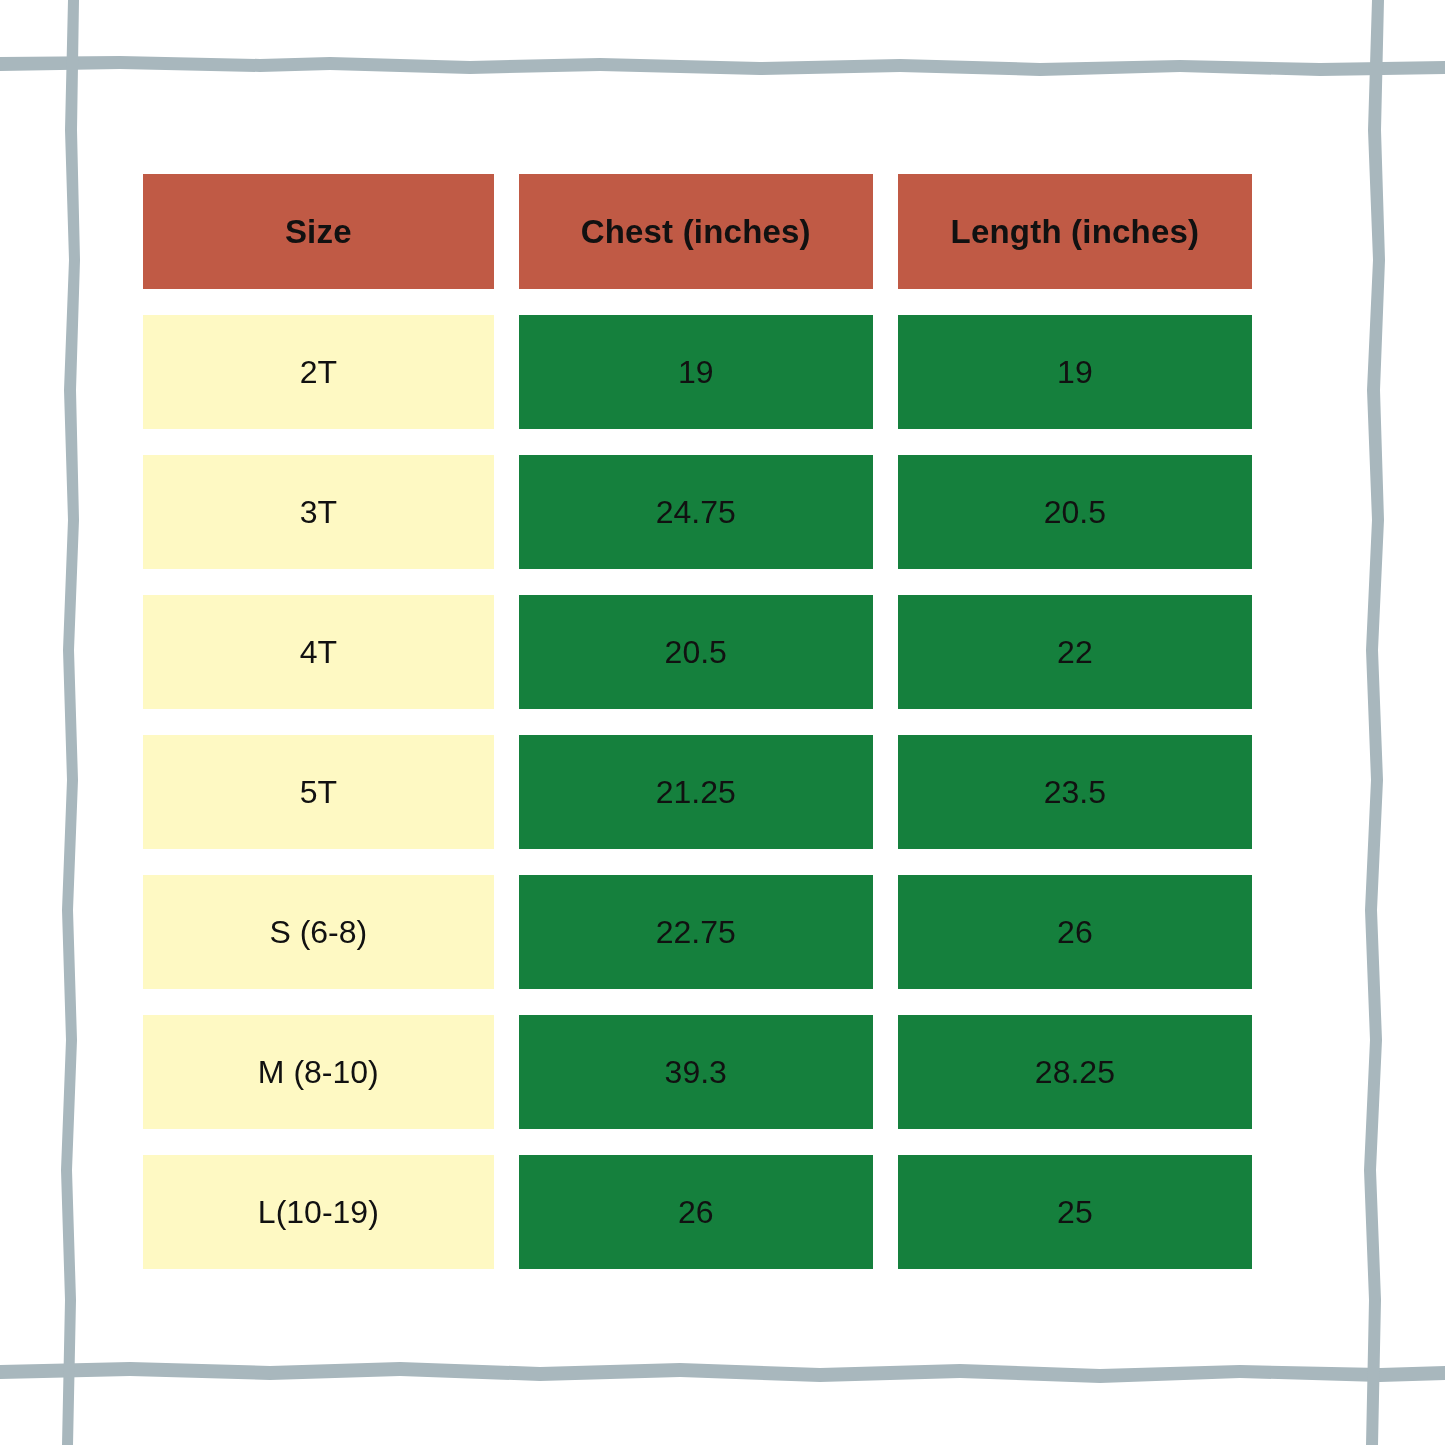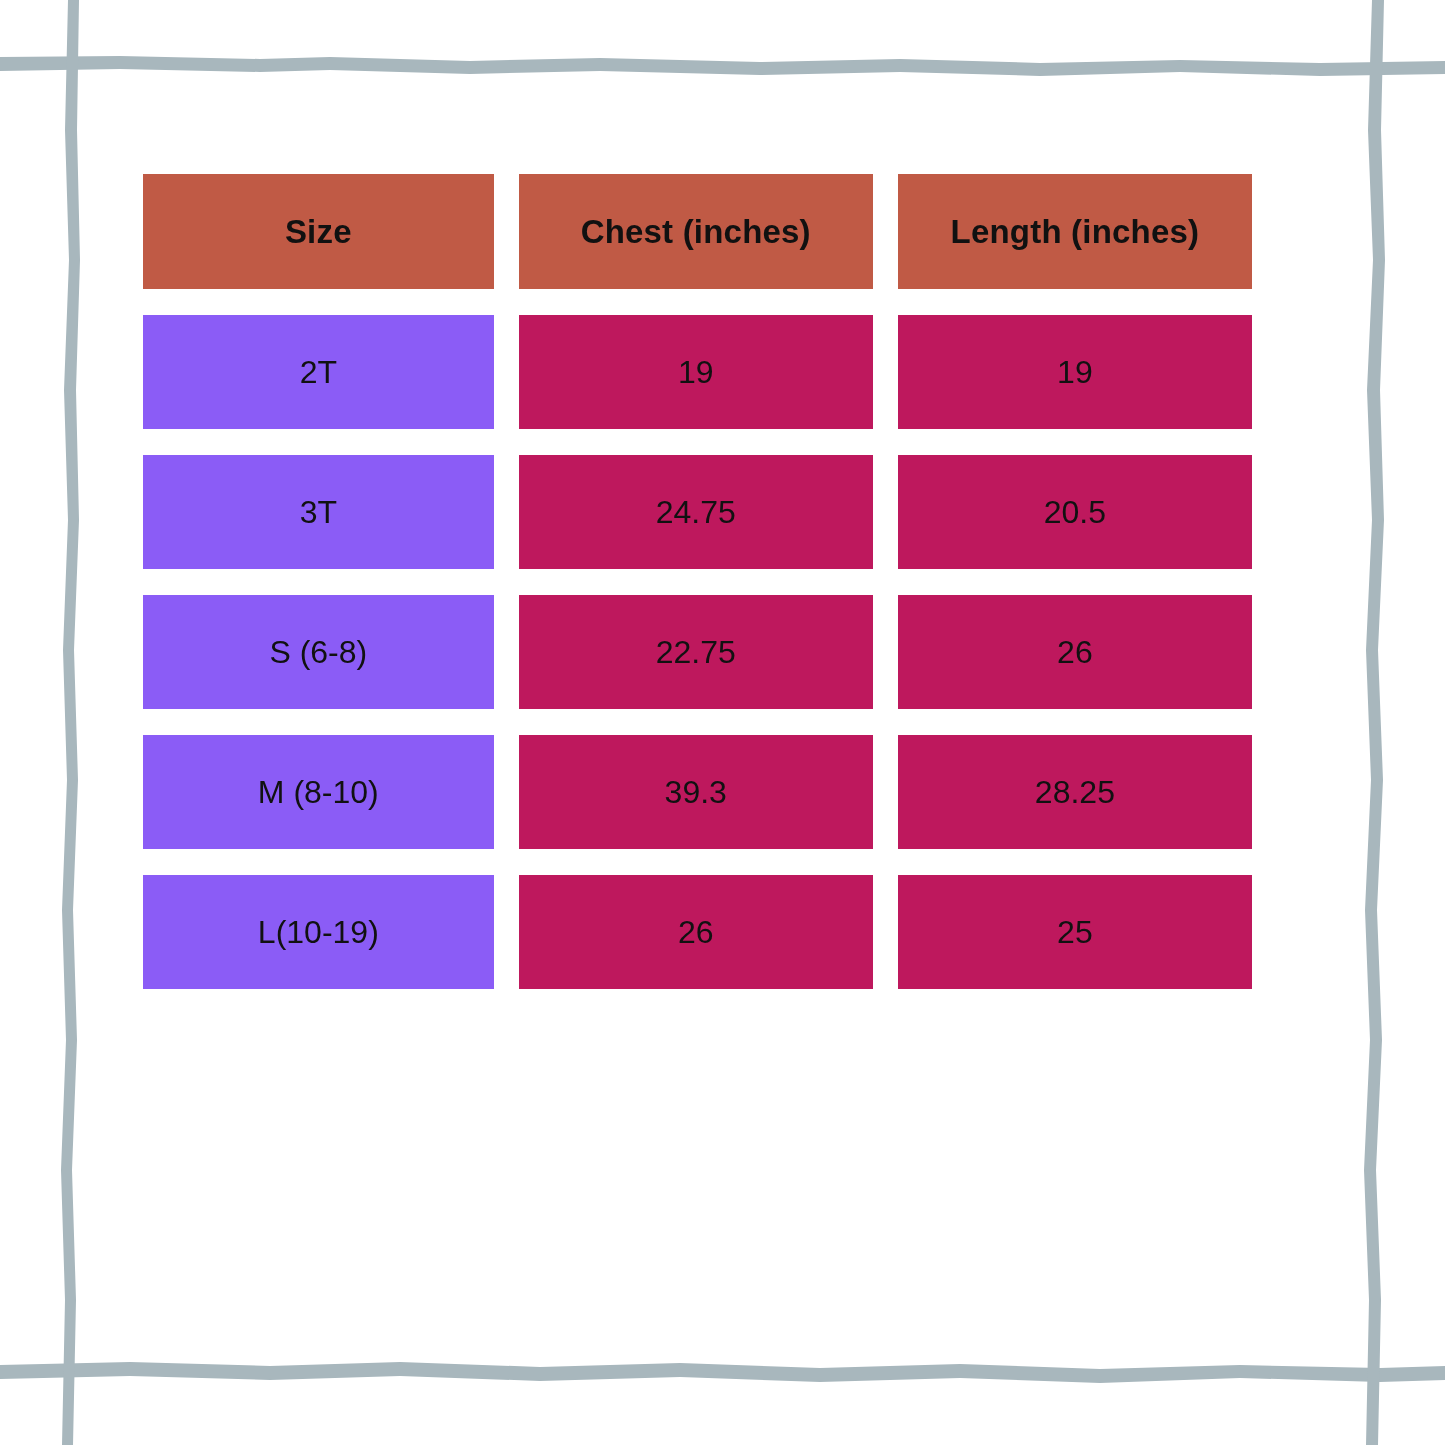--- a/index.html
+++ b/index.html
@@ -59,24 +59,24 @@
     letter-spacing: 0.2px;
   }
 
   #size-chart tbody td {
     height: 114px;
     font-size: 32px;
     font-weight: normal;
   }
 
   td.cell-size {
-    background: #8b5cf6;
+    background: #fef9c3;
   }
   td.cell-measure {
-    background: #be185d;
+    background: #15803d;
   }
 </style>
 </head>
 <body>
 
 <svg id="frame" viewBox="0 0 1445 1445" xmlns="http://www.w3.org/2000/svg">
 
   <path fill="#a8b7bd" d="M0,57 L120,56 L260,59 L330,57 L470,61 L600,58 L760,62 L900,59 L1040,63
            L1180,60 L1320,63 L1445,61 L1445,74 L1320,76 L1180,72 L1040,76 L900,72
            L760,75 L600,71 L470,74 L330,70 L260,72 L120,69 L0,71 Z"></path>
@@ -111,21 +111,31 @@
       <td class="cell-measure col-chest">19</td>
       <td class="cell-measure col-length">19</td>
     </tr>
 
     <tr>
       <td class="cell-size col-size">3T</td>
       <td class="cell-measure col-chest">24.75</td>
       <td class="cell-measure col-length">20.5</td>
     </tr>
 
+    <tr>
+      <td class="cell-size col-size">4T</td>
+      <td class="cell-measure col-chest">20.5</td>
+      <td class="cell-measure col-length">22</td>
+    </tr>
 
+    <tr>
+      <td class="cell-size col-size">5T</td>
+      <td class="cell-measure col-chest">21.25</td>
+      <td class="cell-measure col-length">23.5</td>
+    </tr>
 
     <tr>
       <td class="cell-size col-size">S (6-8)</td>
       <td class="cell-measure col-chest">22.75</td>
       <td class="cell-measure col-length">26</td>
     </tr>
 
     <tr>
       <td class="cell-size col-size">M (8-10)</td>
       <td class="cell-measure col-chest">39.3</td>

